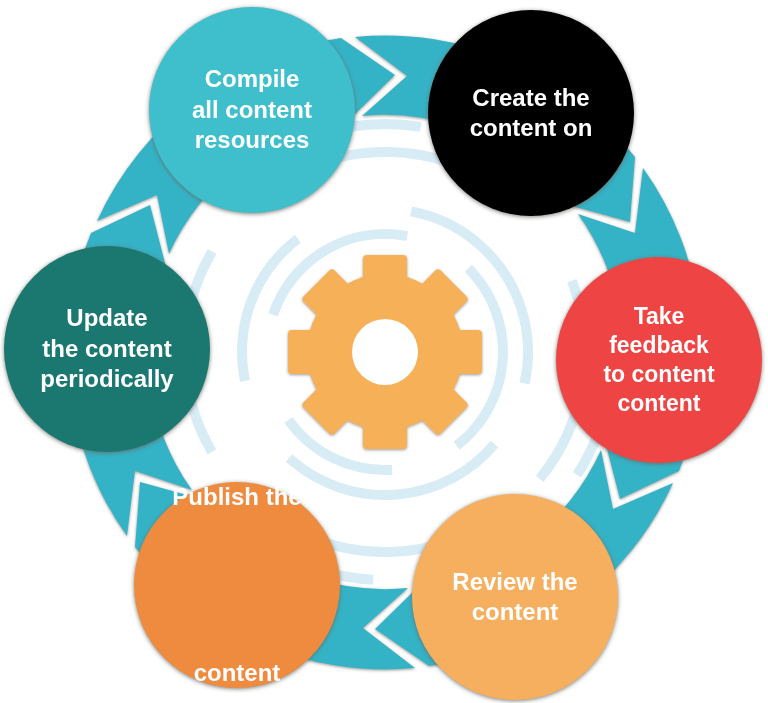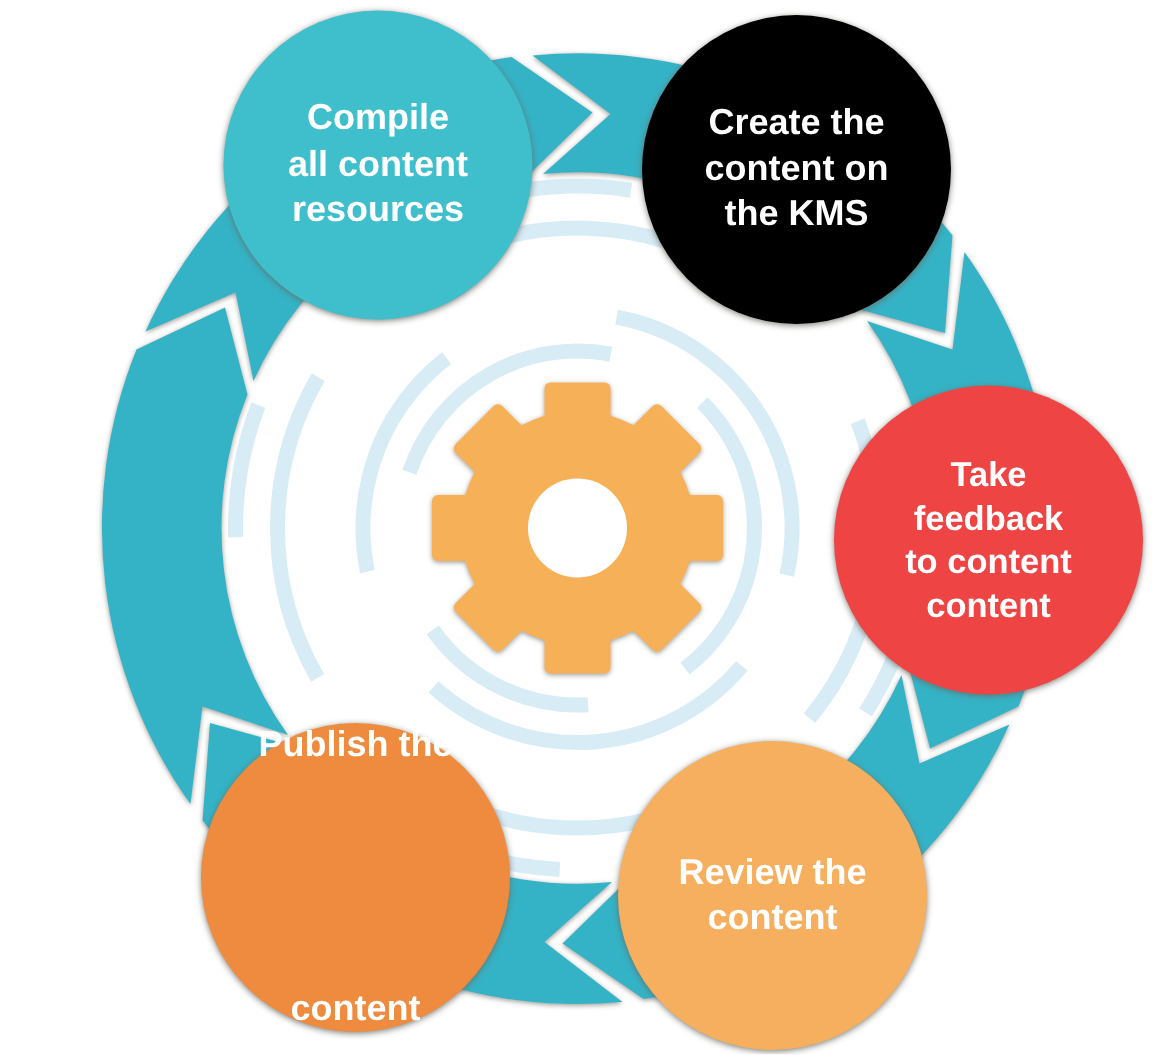--- a/index.html
+++ b/index.html
@@ -82,34 +82,38 @@
 
   <div class="step step-compile" style="background: rgb(62, 191, 203);">
     <span class="ln">Compile</span>
     <span class="ln">all content</span>
     <span class="ln">resources</span>
   </div>
 
   <div class="step step-create" style="background: #000000;">
     <span class="ln">Create the</span>
     <span class="ln">content on</span>
-    <span class="ln">the KMS</span>
   </div>
 
   <div class="step step-feedback" style="background: #ef4444;">
     <span class="ln">Take</span>
     <span class="ln">feedback</span>
     <span class="ln">to content</span>
     <span class="ln">content</span>
   </div>
 
   <div class="step step-review" style="background: rgb(245, 175, 94);">
     <span class="ln">Review the</span>
     <span class="ln">content</span>
   </div>
 
   <div class="step step-publish" style="background: rgb(238, 139, 63);">
     <span class="ln">Publish the</span>
     <span class="ln">content</span>
   </div>
 
+  <div class="step step-update" style="background: rgb(27, 120, 112);">
+    <span class="ln">Update</span>
+    <span class="ln">the content</span>
+    <span class="ln">periodically</span>
+  </div>
 
 </div>
 
 </body></html>

